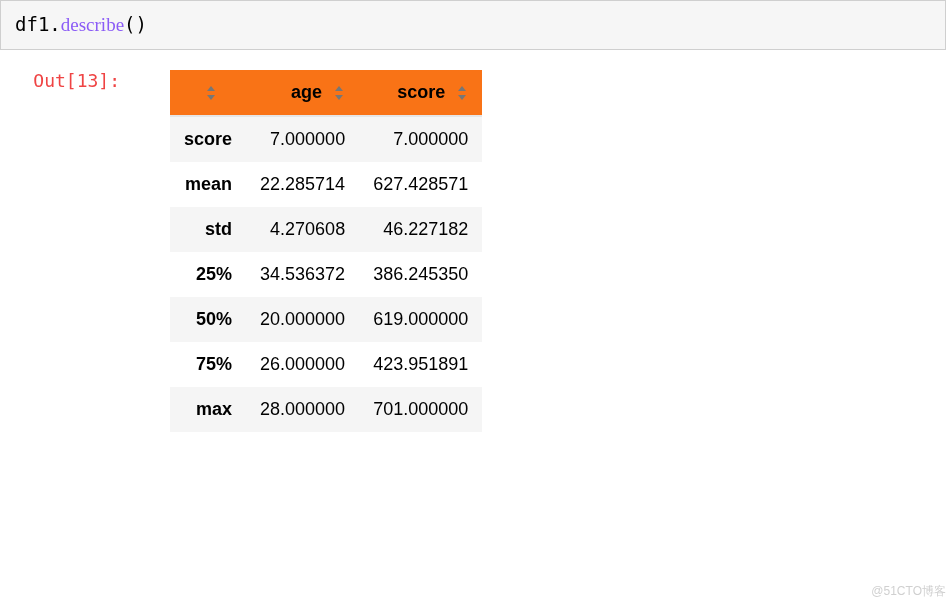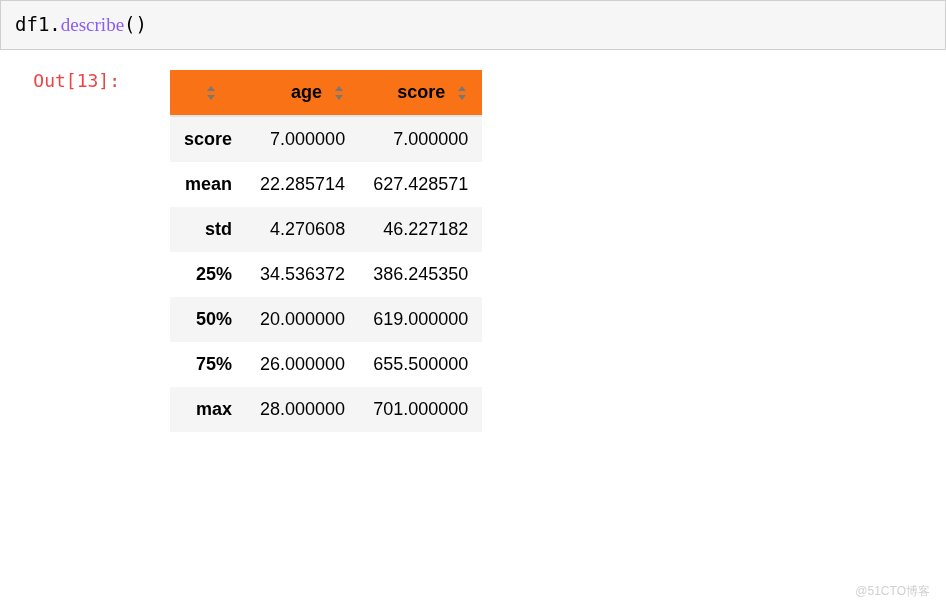--- a/index.html
+++ b/index.html
@@ -78,21 +78,21 @@
     margin-left: 6px;
     vertical-align: middle;
     line-height: 0;
   }
   .sort-icon svg { display: block; }
   .corner-sort {
     text-align: center !important;
   }
   .watermark {
     position: absolute;
-    right: 16px;
+    right: 0;
     bottom: 6px;
     font-size: 12px;
     color: #d0d0d0;
     font-family: sans-serif;
   }
   .gap { height: 10px; }
 </style>
 </head>
 <body>
 
@@ -161,21 +161,21 @@
           <td>386.245350</td>
         </tr>
         <tr>
           <th>50%</th>
           <td>20.000000</td>
           <td>619.000000</td>
         </tr>
         <tr>
           <th>75%</th>
           <td>26.000000</td>
-          <td>655.500000</td>
+          <td>423.951891</td>
         </tr>
         <tr>
           <th>max</th>
           <td>28.000000</td>
           <td>701.000000</td>
         </tr>
       </tbody>
     </table>
 
   </div>

